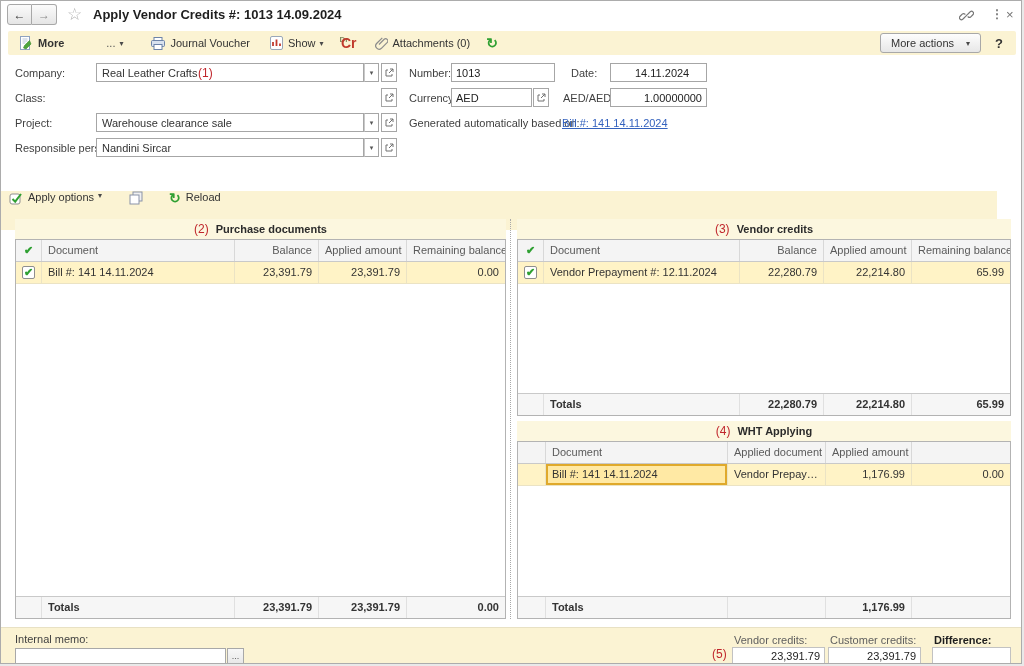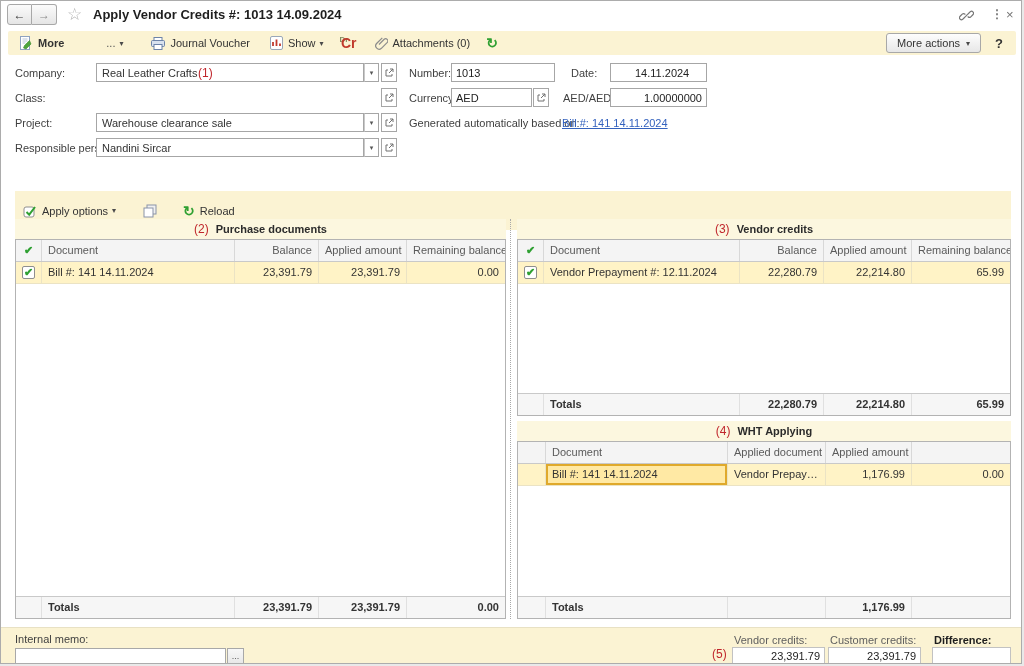--- a/index.html
+++ b/index.html
@@ -32,21 +32,21 @@
   }
   .tlbl{ color:#333; white-space:nowrap; }
   .bold{ font-weight:bold; }
   .ddg{ font-size:8px; color:#4A4A4A; }
   .drcr{ position:relative; width:17px; height:16px; }
   .drcr .dr-t{ position:absolute; left:0; top:0; font-size:8px; font-weight:bold; color:#7E8B5F; font-style:normal; }
   .drcr .cr-b{ position:absolute; right:0; bottom:0; font-size:14px; font-weight:bold; color:#C0392B; }
   .refreshg{ color:#2FA032; font-weight:bold; font-size:14px; line-height:14px; cursor:pointer; }
   .moreactions{
     height:20px; padding:0 10px; border:1px solid #A8A8A8; border-radius:3px; cursor:pointer;
-    background:linear-gradient(#FDFDFD,#E7E7E7); display:flex; align-items:center; gap:6px;
+    background:linear-gradient(#FDFDFD,#E7E7E7); display:flex; align-items:center; gap:12px;
     font-family:inherit; font-size:11px; color:#333;
   }
   .helpq{ font-weight:bold; font-size:13px; color:#333; margin:0 13px 0 14px; cursor:pointer; }
   
   .flabel{ position:absolute; color:#3F3F3F; white-space:nowrap; }
   .inputbox{
     position:absolute; height:19px; border:1px solid #A6A6A6; background:#fff;
     padding:2px 4px; font-family:inherit; font-size:11px; color:#222;
   }
   .inputbox.num{ text-align:right; }
@@ -59,22 +59,22 @@
   .annot{ position:absolute; color:#C0262C; font-size:12px; }
   .genlink{ position:absolute; color:#3462BE; text-decoration:underline; cursor:pointer; white-space:nowrap; }
   
   .tabbar{ position:absolute; left:0; top:162px; width:100%; height:23px; border-bottom:1px solid #BDBDBD; }
   .tab{
     position:absolute; left:8px; top:1px; height:23px; background:#fff;
     border:1px solid #BDBDBD; border-bottom:1px solid #fff; border-radius:2px 2px 0 0;
     padding:4px 11px 0; color:#333; cursor:pointer;
   }
   
-  .itoolbar{ position:absolute; left:14px; top:190px; width:996px; height:39px;
-    background:#FBF3D3; display:flex; align-items:center; }
+  .itoolbar{ position:absolute; left:0; top:190px; width:996px; height:39px;
+    background:#FBF3D3; display:flex; }
   
   .sect{ position:absolute; height:20px; background:#FCF7DF; display:flex; align-items:center; justify-content:center; gap:7px; }
   .sann{ color:#C0262C; font-size:12px; }
   .sttl{ font-weight:bold; color:#2B2B2B; }
   .vsplit{ position:absolute; left:509px; top:218px; height:400px; width:0; border-left:1px dotted #A9A9A9; }
   
   .tbl{ position:absolute; border:1px solid #B3B3B3; background:#fff; display:flex; flex-direction:column; }
   .hr{ display:flex; background:#F4F4F4; border-bottom:1px solid #C9C9C9; color:#5A5A5A; }
   .hr .c{ height:21px; padding:4px 6px 0; border-right:1px solid #D8D8D8; overflow:hidden; white-space:nowrap; }
   .hr .c:last-child{ border-right:none; }

